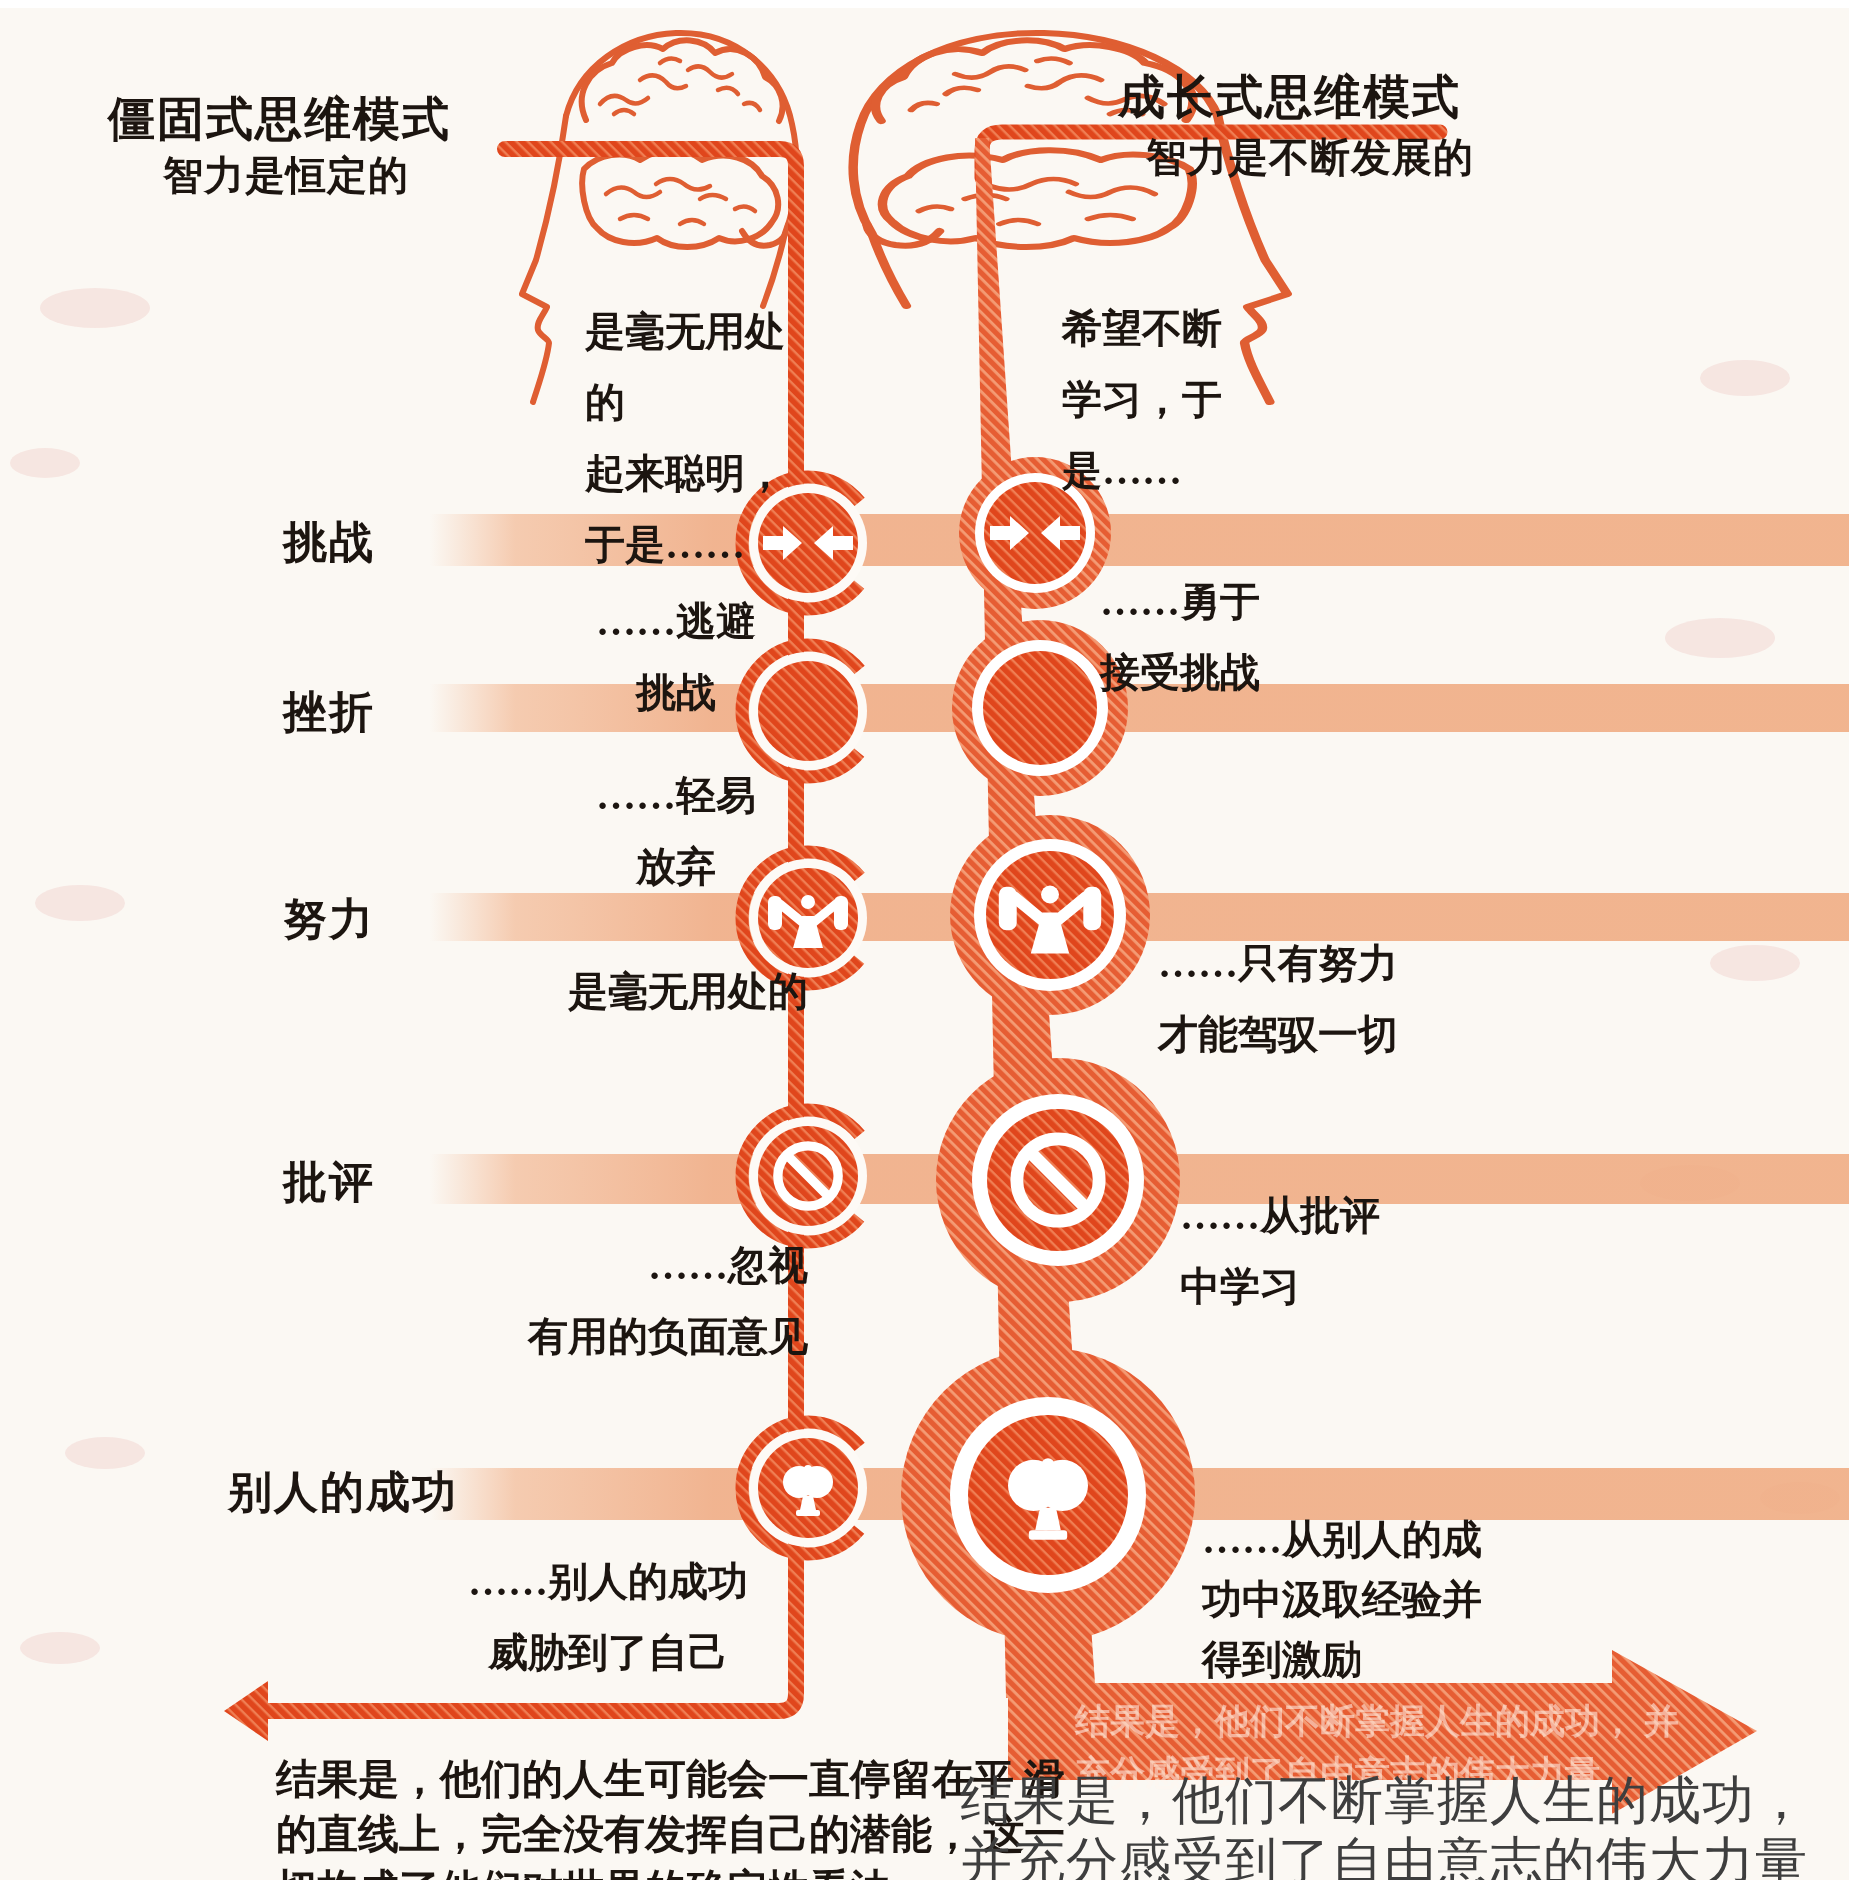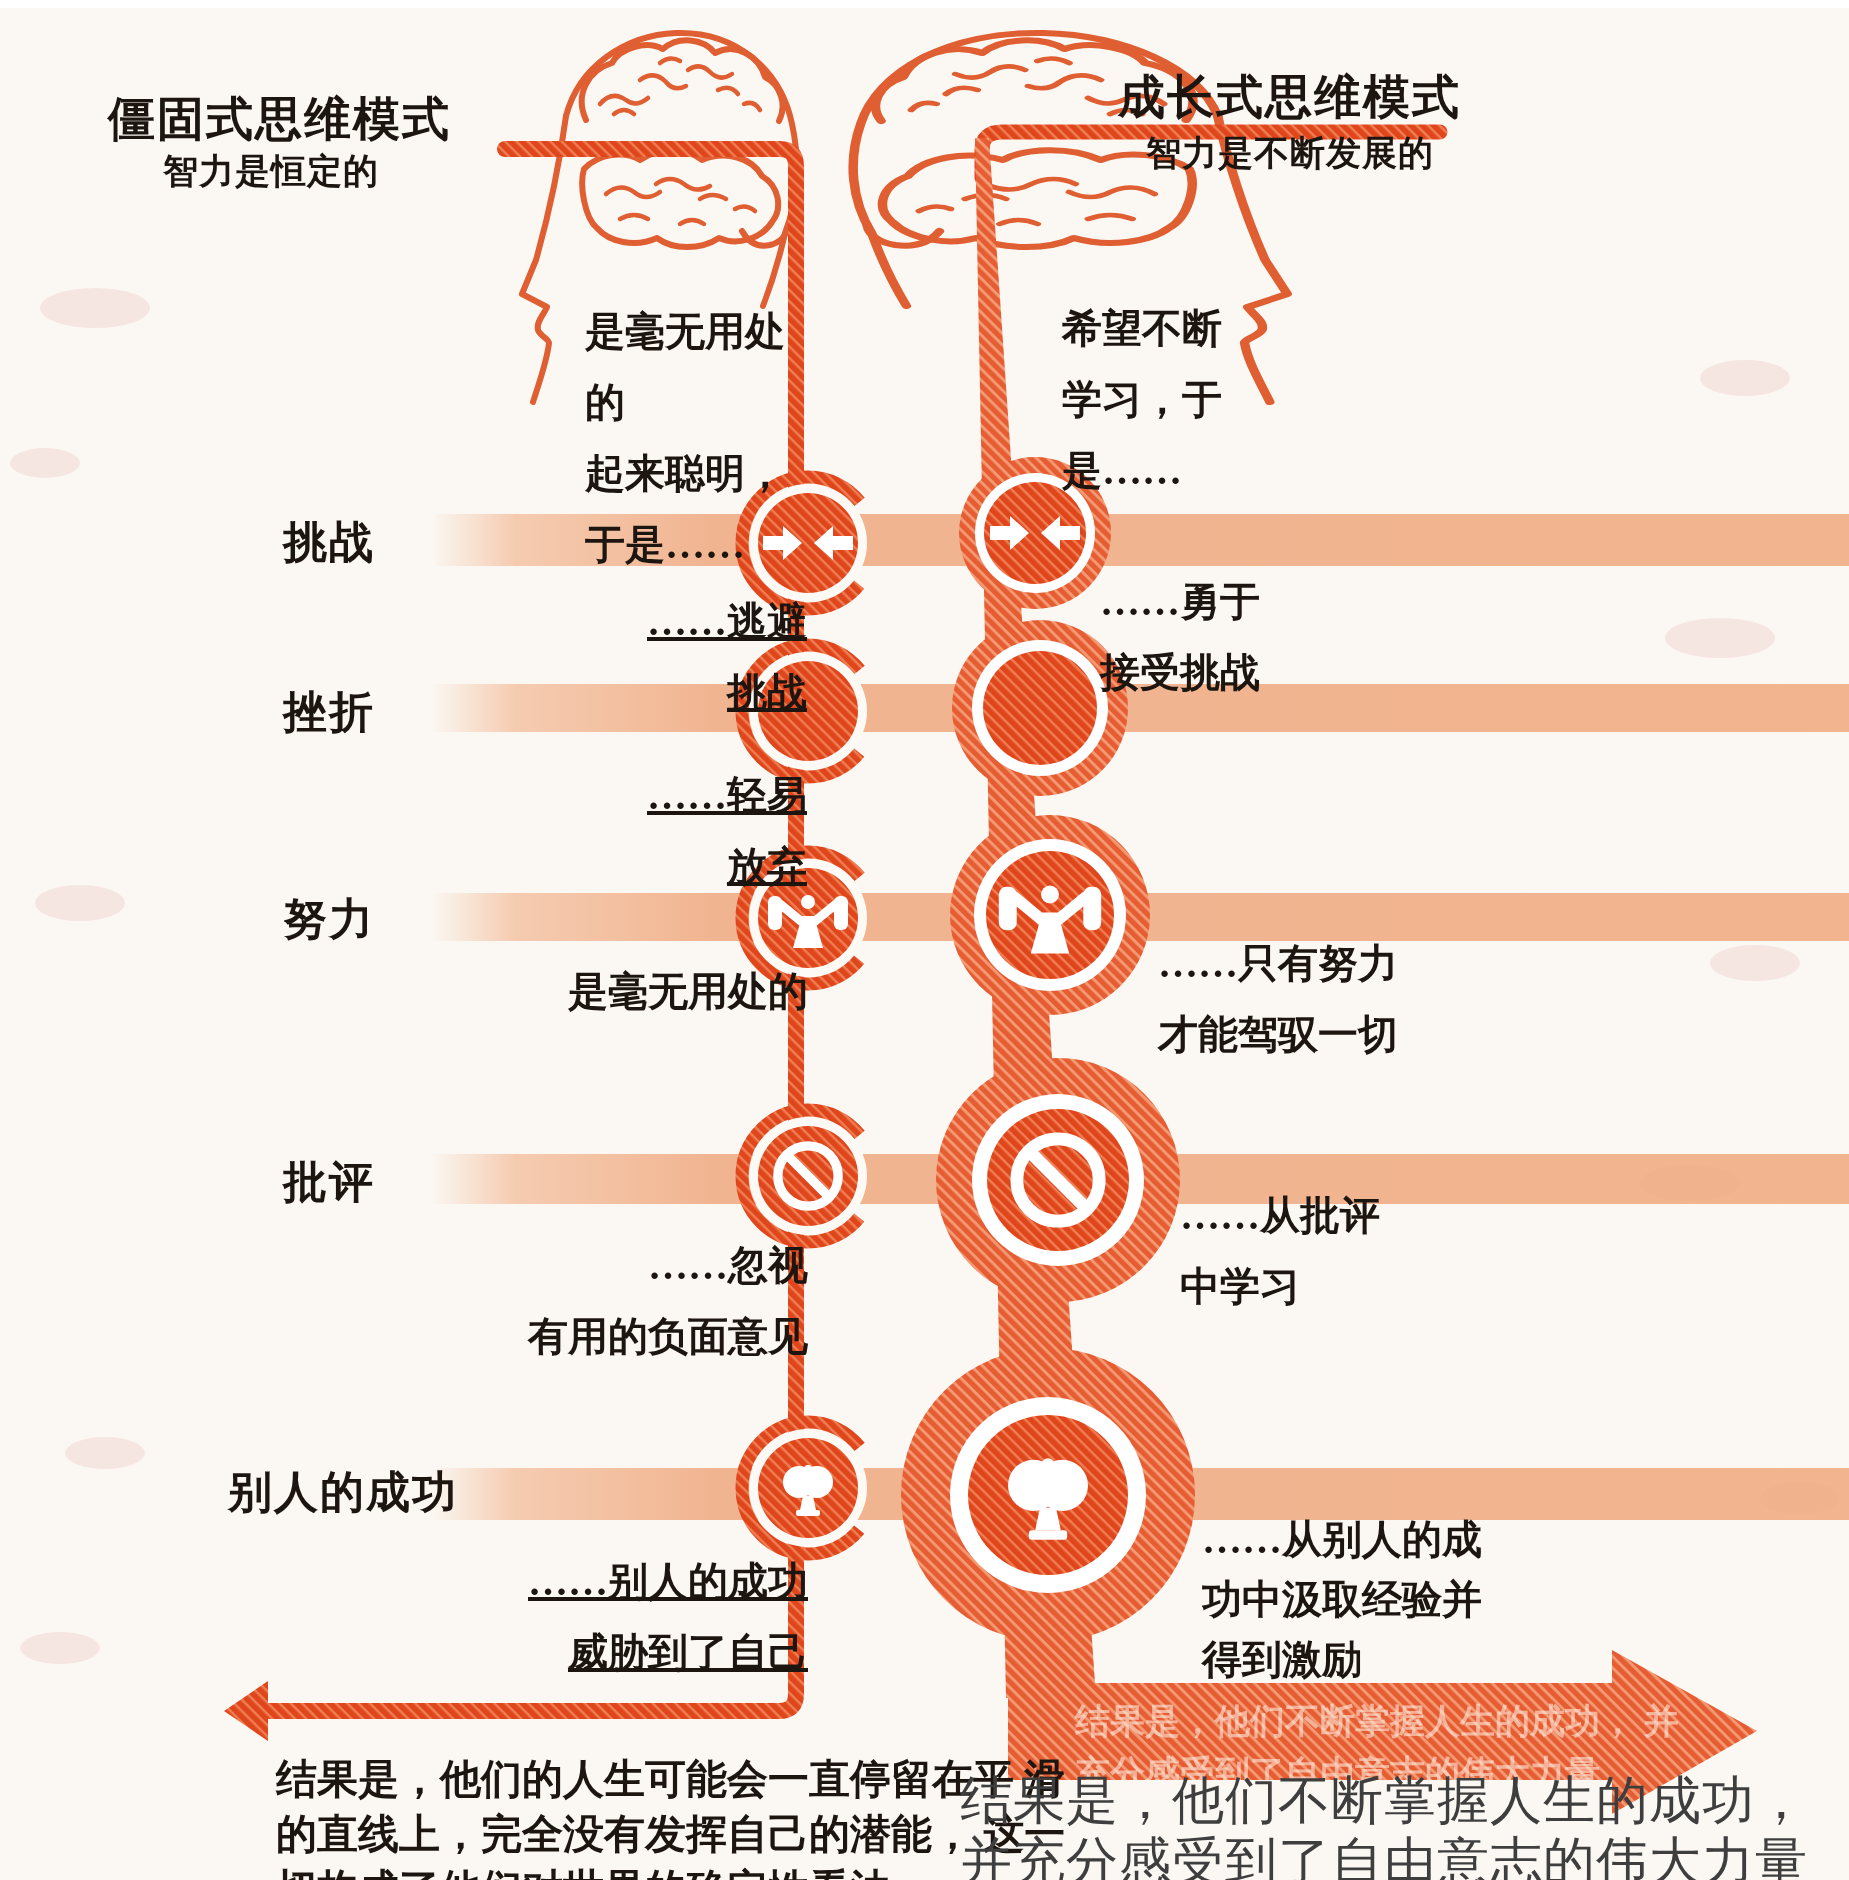--- a/index.html
+++ b/index.html
@@ -1,24 +1,24 @@
 <!DOCTYPE html>
 <html><head>
 <meta charset="utf-8">
 <style>
   html,body{margin:0;padding:0;}
   #stage{position:relative;width:1849px;height:1880px;background:#fbf8f3;overflow:hidden;margin-top:8px;}
   #stage svg{position:absolute;left:0;top:0;}
   .t{position:absolute;color:#1c1510;font-family:"Liberation Serif","DejaVu Serif",serif;font-weight:700;white-space:nowrap;}
   .title{font-size:47px;letter-spacing:2px;}
-  .subtitle{font-size:35px;letter-spacing:1px;}
+  .subtitle{font-size:40px;letter-spacing:1px;}
   .cat{font-size:44px;letter-spacing:2px;}
   .body{font-size:40px;line-height:71px;white-space:normal;}
   .body span{display:block;}
-  .ac{text-align:right;text-decoration:underline;}
+  .ac{text-align:center;}
   .ar{text-align:right;}
   .concl{font-size:41px;line-height:55px;white-space:normal;}
   .arrowtxt{font-size:35px;line-height:52px;color:rgba(255,246,238,0.55);white-space:normal;}
   .overlay{font-family:"Liberation Sans","DejaVu Sans",sans-serif;font-weight:400;
            font-size:52px;line-height:61px;color:#3e3e3e;letter-spacing:1px;white-space:normal;}
 </style>
 </head>
 <body>
 
 <div id="stage">

